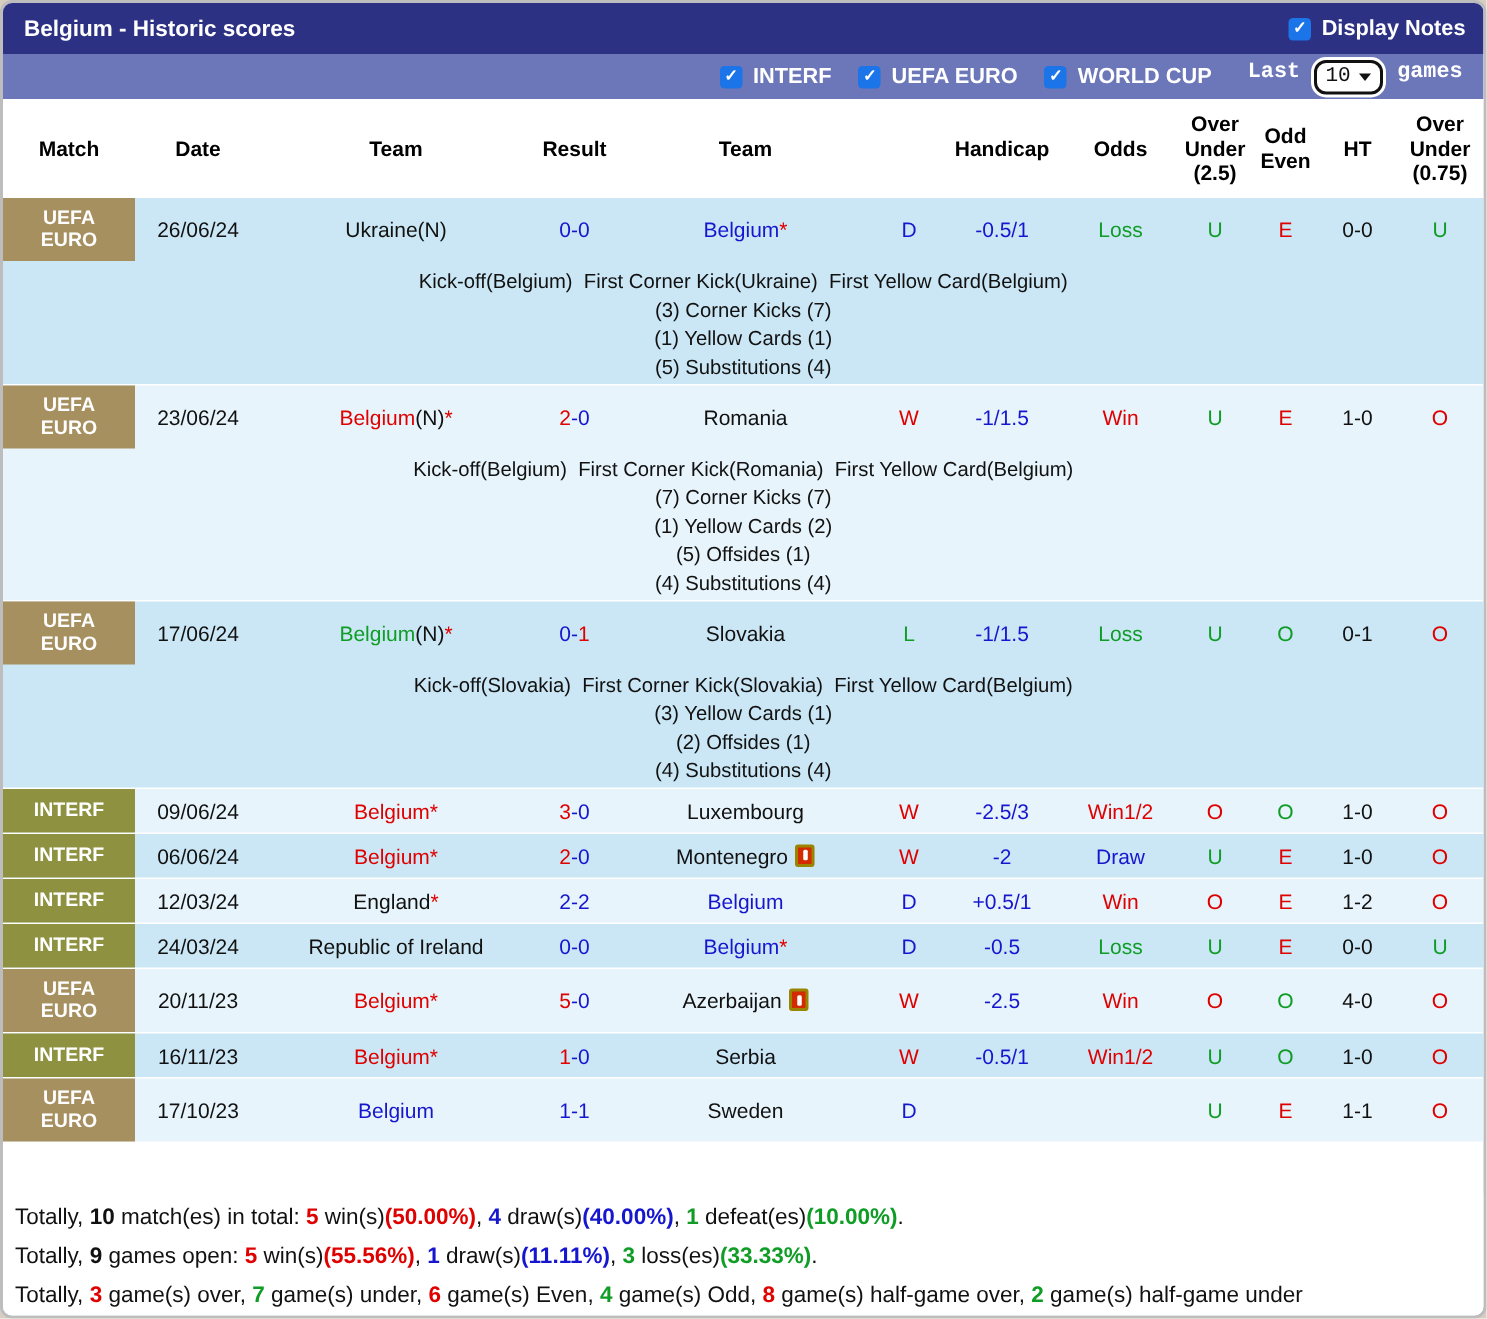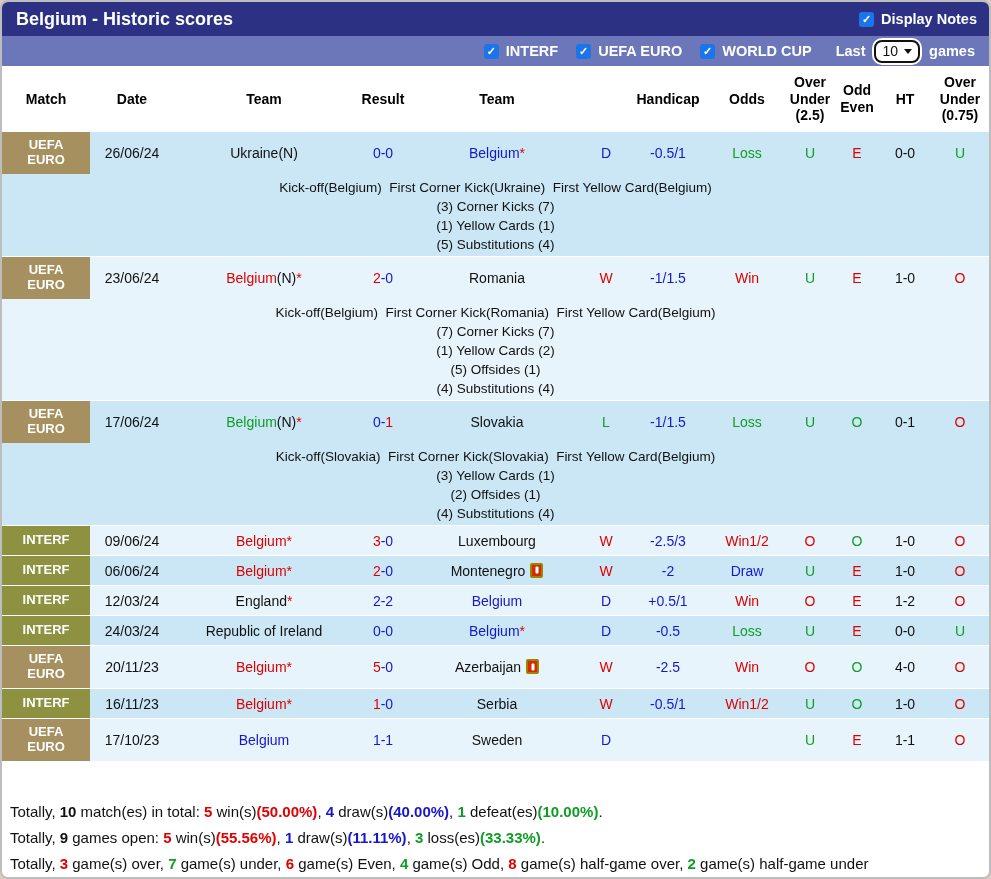--- a/index.html
+++ b/index.html
@@ -14,36 +14,36 @@
     overflow:hidden;background:#fff;
     display:flex;flex-direction:column;
     --cols:88px 84px 180px 58px 170px 48px 76px 82px 44px 50px 46px 64px;
   }
   
   .title-bar{
     height:34px;flex-shrink:0;background:#2d3184;
     display:flex;align-items:center;justify-content:space-between;
     padding:0 12px 0 14px;
   }
-  .title{color:#fff;font-weight:bold;font-size:18px;}
+  .title{color:#fff;font-weight:bold;font-size:15px;}
   .bar-label{color:#fff;font-weight:bold;font-size:14.5px;}
   .checkbox{
     width:15px;height:15px;background:#1b74e8;border-radius:3px;
     display:inline-flex;align-items:center;justify-content:center;
     flex-shrink:0;cursor:pointer;
   }
   .checkbox::after{content:"\2713";color:#fff;font-size:11px;font-weight:bold;line-height:1;}
   .cb-group{display:flex;align-items:center;gap:7px;}
   
   .filter-bar{
     height:30px;flex-shrink:0;background:#6b77b8;
     display:flex;align-items:center;justify-content:flex-end;
     gap:18px;padding-right:14px;
   }
-  .last-games{display:flex;align-items:center;gap:9px;margin-left:6px;}
+  .last-games{display:flex;align-items:flex-start;gap:9px;margin-left:6px;font-family:Liberation Mono, monospace;}
   .select-box{
     background:#fff;border:2px solid #111;border-radius:8px;
     box-shadow:0 0 0 2px #fff;
     height:23px;padding:0 6px;display:inline-flex;align-items:center;gap:6px;
     font-size:14px;color:#111;cursor:pointer;
   }
   .select-caret{
     width:0;height:0;border-left:4px solid transparent;border-right:4px solid transparent;
     border-top:5px solid #111;
   }

